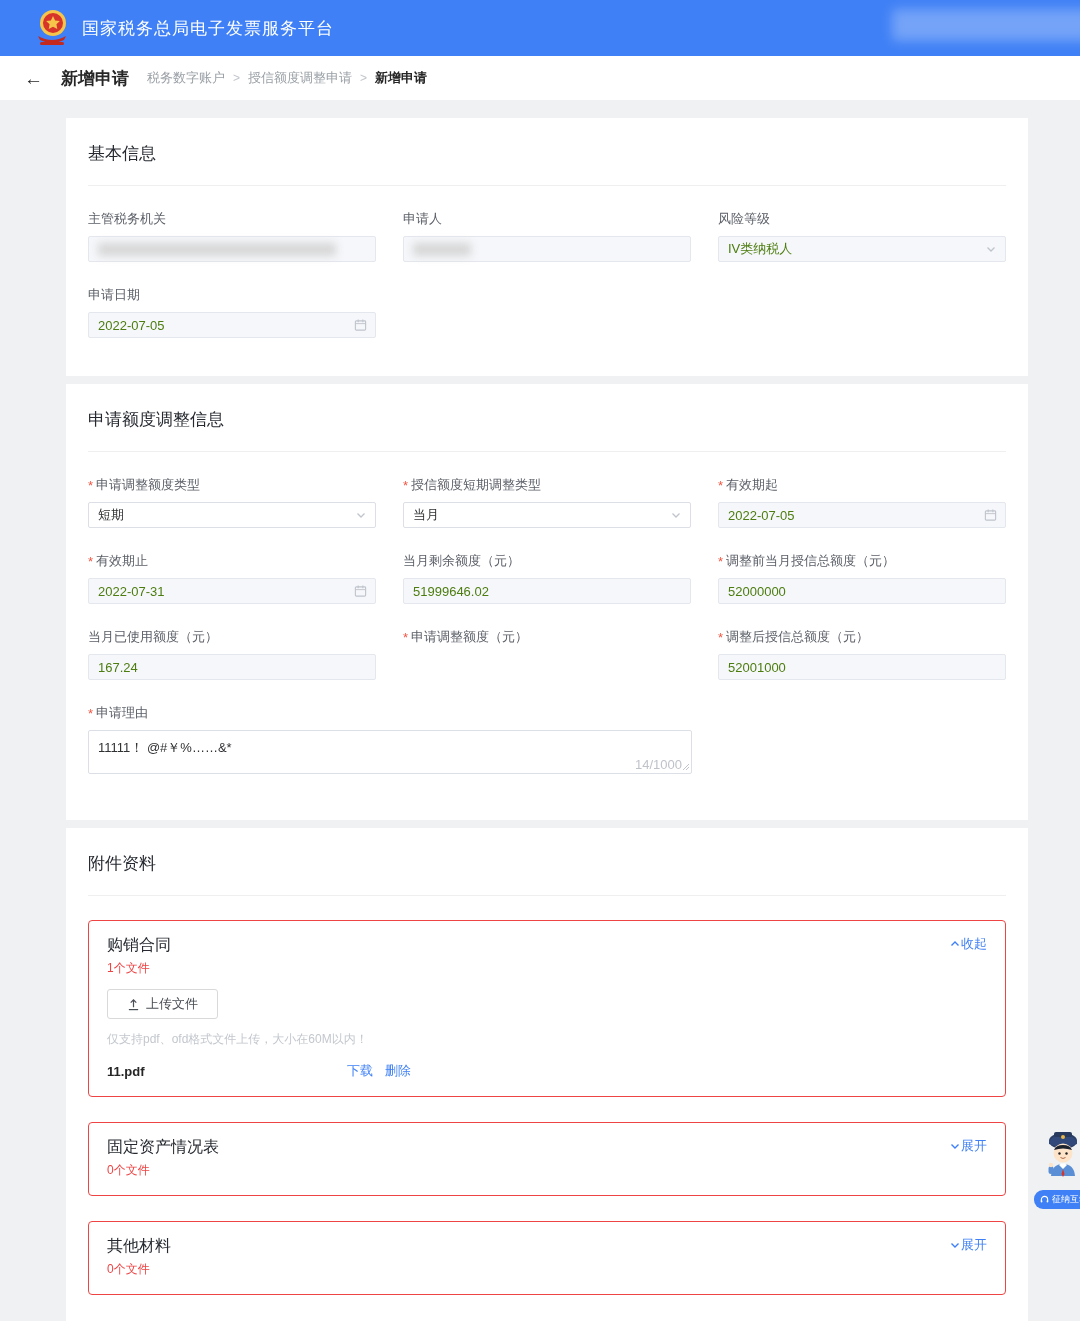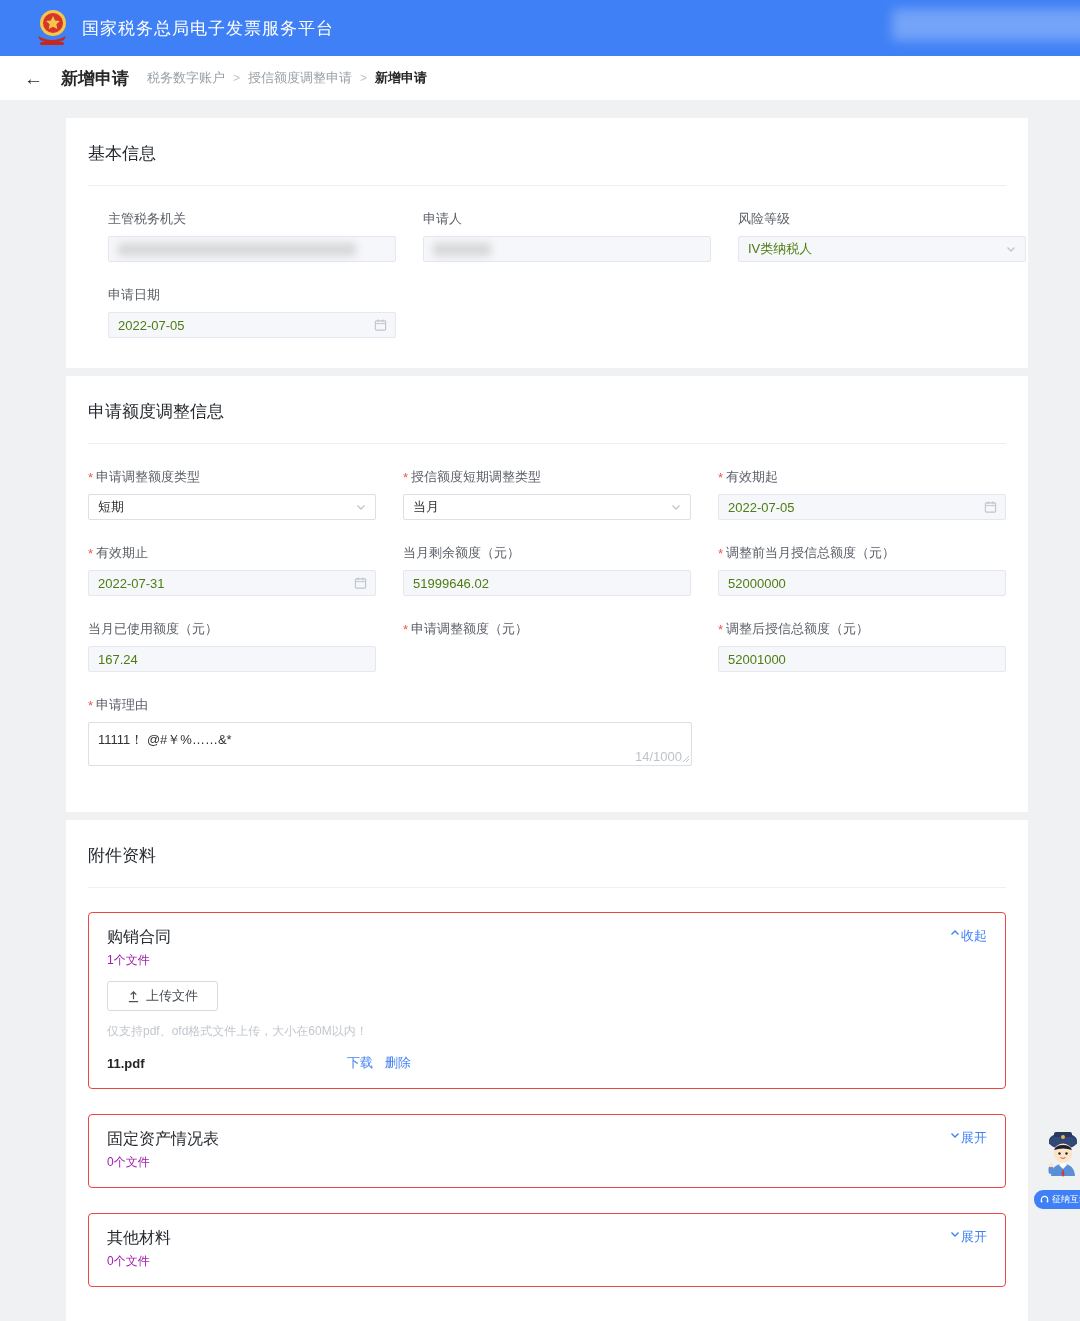--- a/index.html
+++ b/index.html
@@ -45,22 +45,22 @@
   textarea.reason { width:604px; height:44px; border:1px solid #dcdfe6; border-radius:2px; resize:none;
                     padding:8px 9px; font-size:13px; color:#303133; outline:none;
                     font-family:"Liberation Sans","DejaVu Sans",sans-serif; }
   .ta-counter { position:absolute; right:10px; bottom:6px; font-size:13px; color:#bfc3c9; }
   .ta-corner { position:absolute; right:2px; bottom:3px; }
 
   
   .attach-card { border:1px solid #ef4444; border-radius:4px; padding:14px 18px 16px; margin-bottom:25px; }
   .attach-head { display:flex; justify-content:space-between; align-items:flex-start; }
   .attach-title { font-size:16px; color:#262a30; }
-  .toggle-link { display:flex; color:#3f80f6; font-size:13px; cursor:pointer; text-decoration:none;font-family:Liberation Mono, monospace; }
-  .attach-count { font-size:12px; color:#a21caf; margin-top:4px; }
+  .toggle-link { display:flex; align-items:center; color:#3f80f6; font-size:13px; cursor:pointer; text-decoration:none;font-family:Liberation Mono, monospace; }
+  .attach-count { font-size:12px; color:#ef4444; margin-top:4px; }
   .upload-btn { margin-top:12px; display:inline-flex; align-items:center; gap:6px; background:#fff;
                 border:1px solid #d9d9d9; border-radius:3px; padding:5px 19px; font-size:13px; color:#4a4e55; cursor:pointer; }
   .attach-hint { font-size:12px; color:#c3c7cd; margin-top:12px; }
   .file-row { display:flex; align-items:center; margin-top:14px; font-size:13px; }
   .file-name { color:#262626; font-weight:bold; width:240px; }
   .file-link { color:#3f80f6; text-decoration:none; margin-right:12px; cursor:pointer; }
   .attach-pad-bottom { padding-bottom:46px; }
 
   
   .mascot { position:absolute; top:1128px; left:1034px; width:70px; }
@@ -92,21 +92,21 @@
     <span class="crumb-sep">&gt;</span>
     <span>授信额度调整申请</span>
     <span class="crumb-sep">&gt;</span>
     <span class="crumb-last">新增申请</span>
   </span>
 </div>
 
 <div class="card first">
   <div class="sec-title">基本信息</div>
   <div class="sec-divider"></div>
-  <div class="form-grid" style="padding-bottom:30px;margin-left:20px;">
+  <div class="form-grid" style="padding-bottom:38px;">
     <div>
       <div class="field-label">
           <span>主管税务机关</span>
         </div>
       <div class="input disabled">
         <span class="blur-blob w-lg"></span>
       </div>
     </div>
     <div>
       <div class="field-label">

